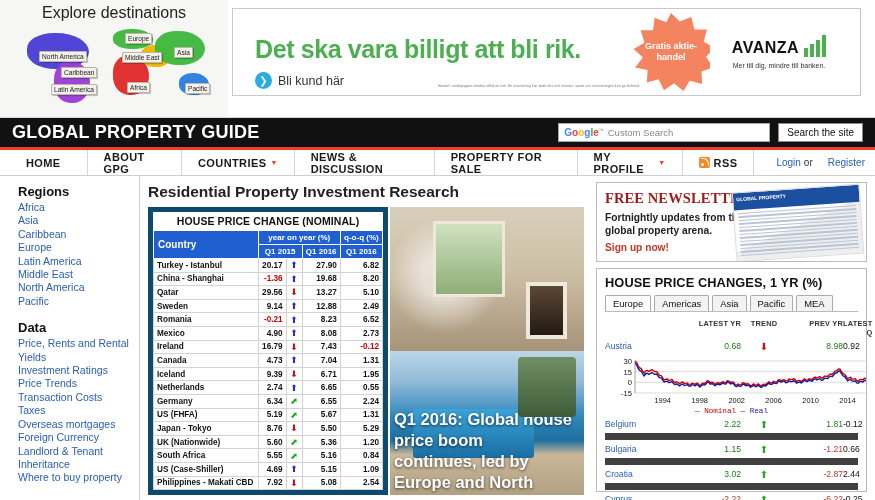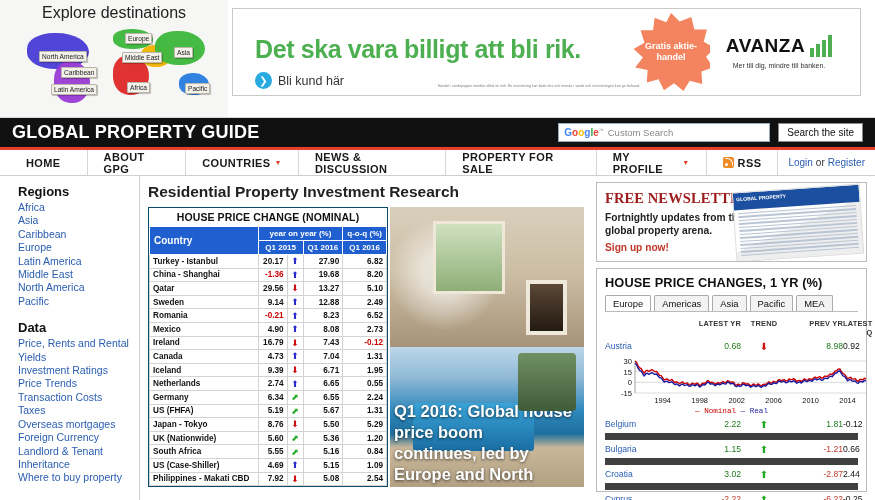--- a/index.html
+++ b/index.html
@@ -34,21 +34,21 @@
     font-size:10px; display:flex; align-items:center; justify-content:center; }
   .ad-cta-text { font-size:12.5px; color:#333; }
   .ad-disclaimer { position:absolute; left:205px; bottom:7px; font-size:3.4px; color:#777; letter-spacing:.1px; }
   .ad-badge {
     width:78px; height:78px; flex:0 0 78px; display:flex; align-items:center; justify-content:center;
     background:#f4845f; color:#fff; font-size:9px; font-weight:bold; text-align:center; line-height:11px;
     clip-path: polygon(50% 0%,61% 11%,76% 5%,80% 21%,96% 21%,92% 37%,106% 45%,95% 56%,104% 70%,89% 75%,90% 91%,74% 87%,66% 100%,54% 90%,41% 99%,34% 85%,19% 89%,20% 73%,4% 70%,14% 57%,2% 46%,16% 38%,11% 22%,27% 22%,29% 6%,44% 12%);
   }
   .ad-brand { flex:0 0 150px; text-align:center; padding-right:12px; }
   .ad-brand-row { display:flex; align-items:flex-end; justify-content:center; gap:5px; }
-  .ad-brand-name { font-size:19px; font-weight:bold; letter-spacing:.5px; color:#111; }
+  .ad-brand-name { font-size:16px; font-weight:bold; letter-spacing:.5px; color:#111; }
   .bars { display:flex; align-items:flex-end; gap:2px; height:22px; }
   .bars i { display:block; width:4px; background:#4caf50; }
   .ad-brand-tag { font-size:7px; color:#333; margin-top:5px; }
 
   
   .headerbar { height:32px; background:#111; display:flex; align-items:center; padding:0 12px;
     border-bottom:3px solid #e8402a; }
   .logo { font-family:"Liberation Sans", sans-serif; color:#fff; font-weight:bold;
     font-size:18px; letter-spacing:.3px; flex:1; }
   .searchbox { width:212px; height:19px; background:#fff; border:1px solid #9ab; display:flex;
@@ -67,38 +67,38 @@
     letter-spacing:.4px; gap:4px; }
   .navitem.first { padding-left:26px; padding-right:26px; }
   .caret { color:#e8402a; font-size:7px; }
   .rss-icon { width:11px; height:11px; background:#f08a24; border-radius:2px; position:relative; }
   .rss-icon::before { content:""; position:absolute; left:2px; bottom:2px; width:3px; height:3px;
     background:#fff; border-radius:50%; }
   .rss-icon::after { content:""; position:absolute; left:2px; bottom:2px; width:6px; height:6px;
     border:1.5px solid #fff; border-left-color:transparent; border-bottom-color:transparent;
     border-radius:0 6px 0 0; transform:rotate(0deg); }
   .navlogin { display:flex; align-items:center; padding:0 10px; font-size:10px; gap:3px; }
-  .navlogin a { color:#2a5db0; }
+  .navlogin a { color:#2a5db0;margin-left:12px; }
   .navlogin span { color:#333; }
 
   
   .cols { display:flex; height:327px; }
   .sidebar { width:140px; flex:0 0 140px; background:#fff; border-right:1px solid #d0d0d0;
     padding:8px 0 0 18px; }
   .sb-head { font-size:13px; font-weight:bold; color:#111; margin:0 0 2px; }
   .sb-head.sp { margin-top:12px; }
   .sb-link { font-size:10.5px; color:#2a5db0; line-height:13.4px; }
 
   .center { flex:1; padding:6px 8px 0 8px; position:relative; overflow:hidden; }
   .pagetitle { font-size:15.5px; font-weight:bold; color:#222; margin:1px 0 6px 0; }
 
   .centerrow { display:flex; gap:0; }
 
   
-  .tblwrap { width:240px; flex:0 0 240px; border:1px solid #0c4a6e; background:#fff; }
+  .tblwrap { width:240px; flex:0 0 240px; border:5px solid #0c4a6e; background:#fff; }
   .tbl-caption { text-align:center; font-size:10.5px; font-weight:bold; color:#111;
     padding:3px 0 3px; letter-spacing:.1px; }
   table.hp { width:100%; border-collapse:collapse; font-size:8.2px; }
   table.hp th { background:#1f5fd0; color:#fff; font-weight:bold; padding:2px 3px;
     border:1px solid #fff; text-align:center; font-size:8px; }
   table.hp th.ct { text-align:left; font-size:10px; padding-left:4px; }
   table.hp td { border:1px solid #d3d3d3; padding:1px 3px; height:13.6px; }
   td.cname { text-align:left; font-weight:bold; color:#111; font-size:8.2px; }
   td.num { text-align:right; font-weight:bold; }
   td.arrow { text-align:center; width:16px; }

